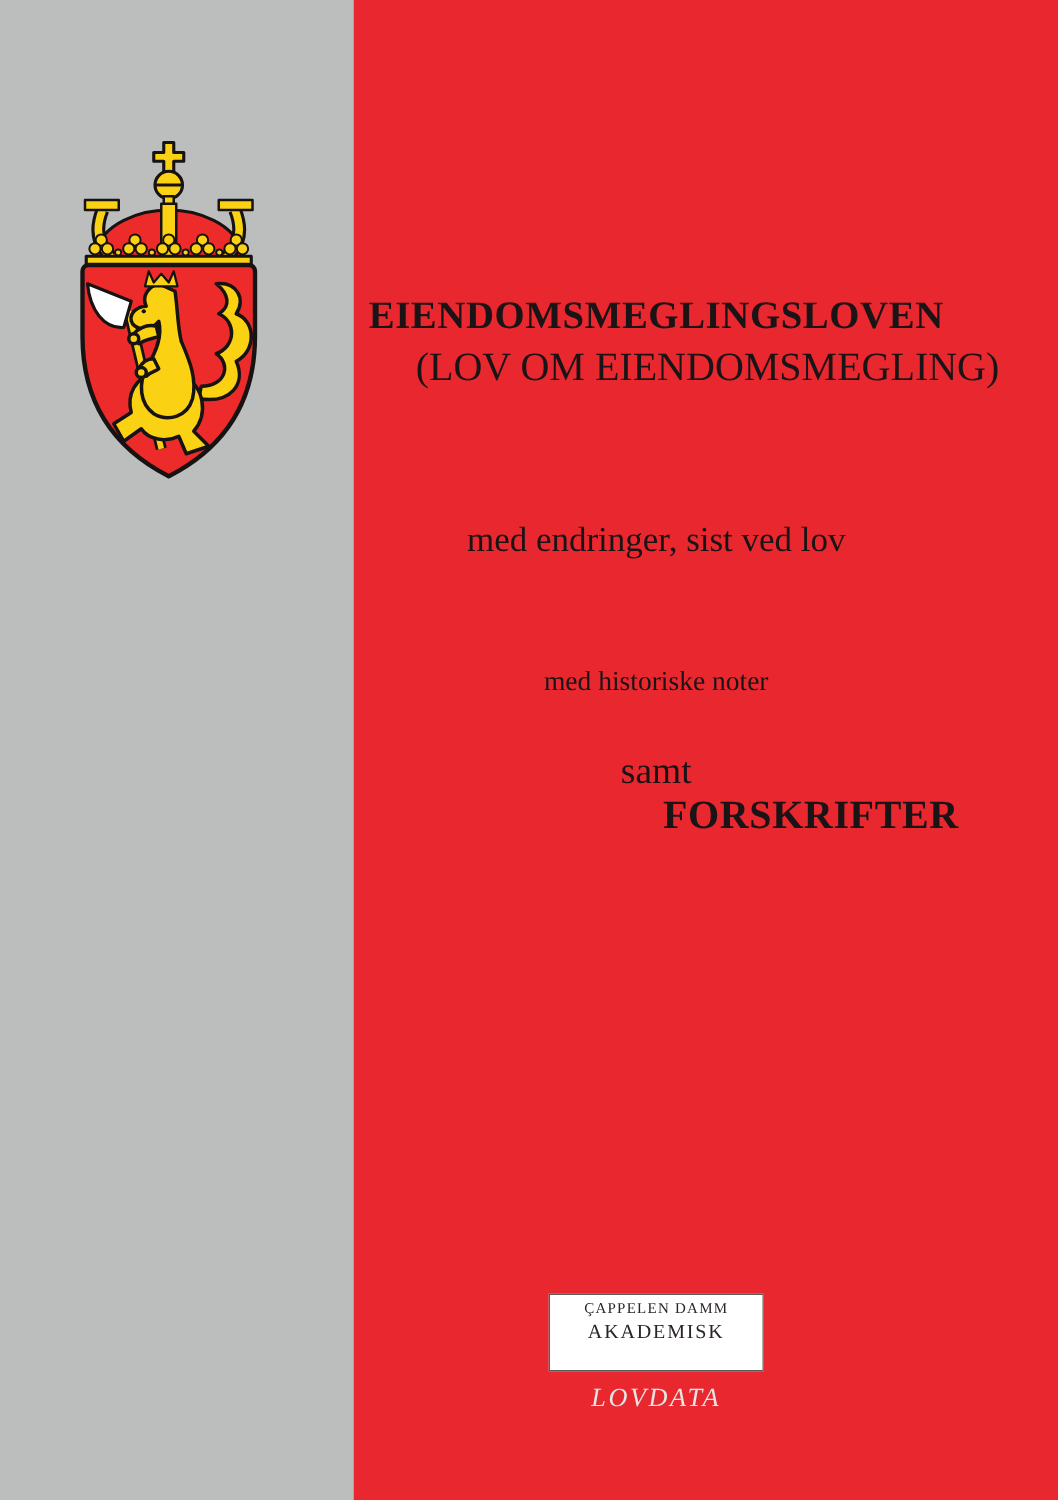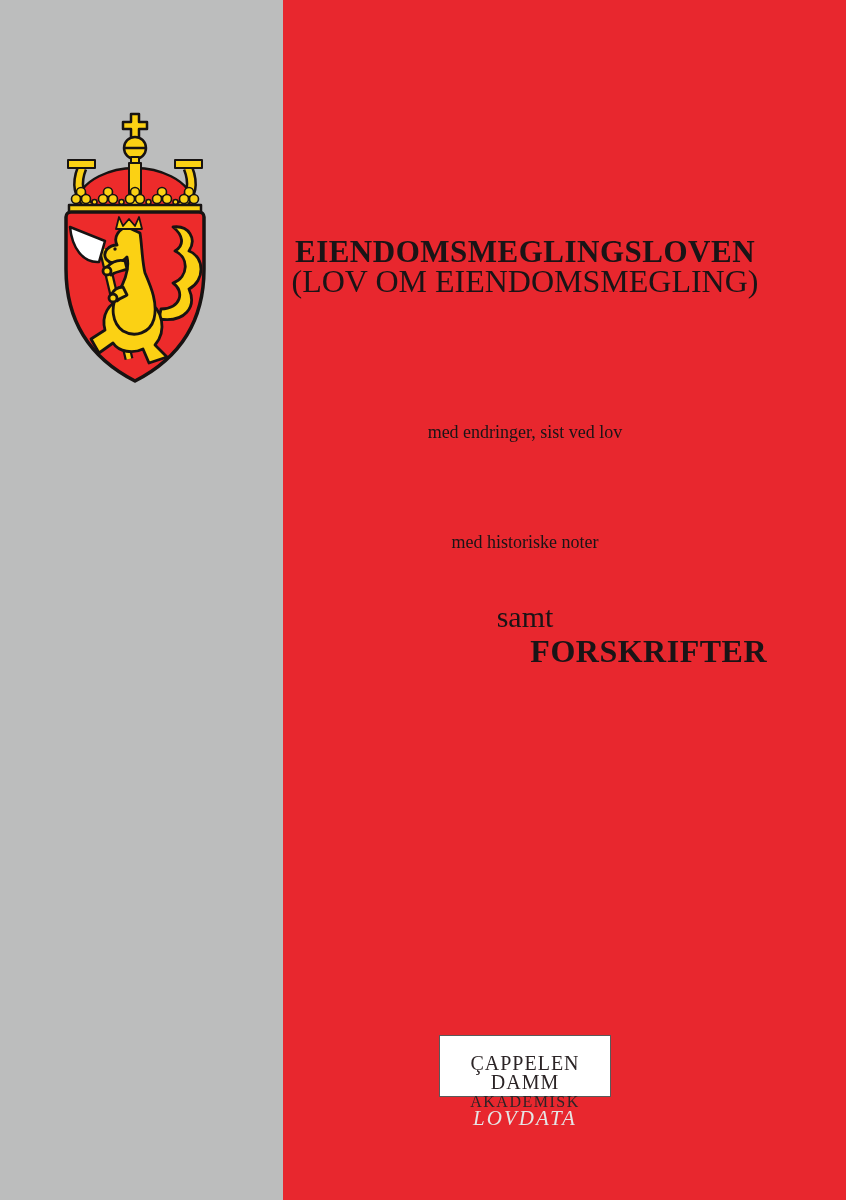--- a/index.html
+++ b/index.html
@@ -7,32 +7,32 @@
     position:relative;width:846px;height:1200px;overflow:hidden;
     background:#e8272e;
     font-family:"Liberation Serif","DejaVu Serif",serif;
     color:#1a1416;
   }
   .left-panel{position:absolute;left:0;top:0;width:283px;height:1200px;background:#bcbdbd;}
   .crest{position:absolute;left:55px;top:111px;width:160px;height:284px;}
   .content{position:absolute;left:283px;top:0;width:484px;height:1200px;text-align:center;}
   .txt{position:absolute;left:0;width:100%;}
   .title-line1{top:234px;font-size:31px;font-weight:bold;letter-spacing:.5px;}
-  .title-line2{top:263px;font-size:32px;font-weight:normal;}
+  .title-line2{top:275px;font-size:32px;font-weight:normal;padding-left:41px;}
   .date-line{top:345px;font-size:23px;font-weight:bold;}
-  .amendments{top:419px;font-size:18px;line-height:27px;}
-  .notes-line{top:532px;font-size:18px;text-align:center;}
+  .amendments{top:419px;font-size:28px;line-height:27px;}
+  .notes-line{top:532px;font-size:22px;text-align:center;}
   .samt-line{top:600px;font-size:30px;}
   .forskrifter-line{top:633px;font-size:32px;font-weight:bold;letter-spacing:.5px;text-align:right;}
   .publisher-box{
     position:absolute;top:1035px;left:50%;transform:translateX(-50%);
     width:170px;height:60px;background:#ffffff;border:1px solid #5a5a5a;
     color:#2b2426;
   }
-  .publisher-box .pb1{margin-top:18px;font-size:20px;letter-spacing:1px;line-height:19px;}
+  .publisher-box .pb1{margin-top:1px;font-size:12px;letter-spacing:1px;line-height:19px;}
   .publisher-box .pb2{font-size:16px;letter-spacing:1.5px;line-height:19px;}
   .lovdata-line{top:1106px;font-size:21px;letter-spacing:2px;color:#e5e5e5;font-style:italic;}
 </style>
 </head>
 <body>
 
 <div class="cover">
 
   <div class="left-panel">
 

